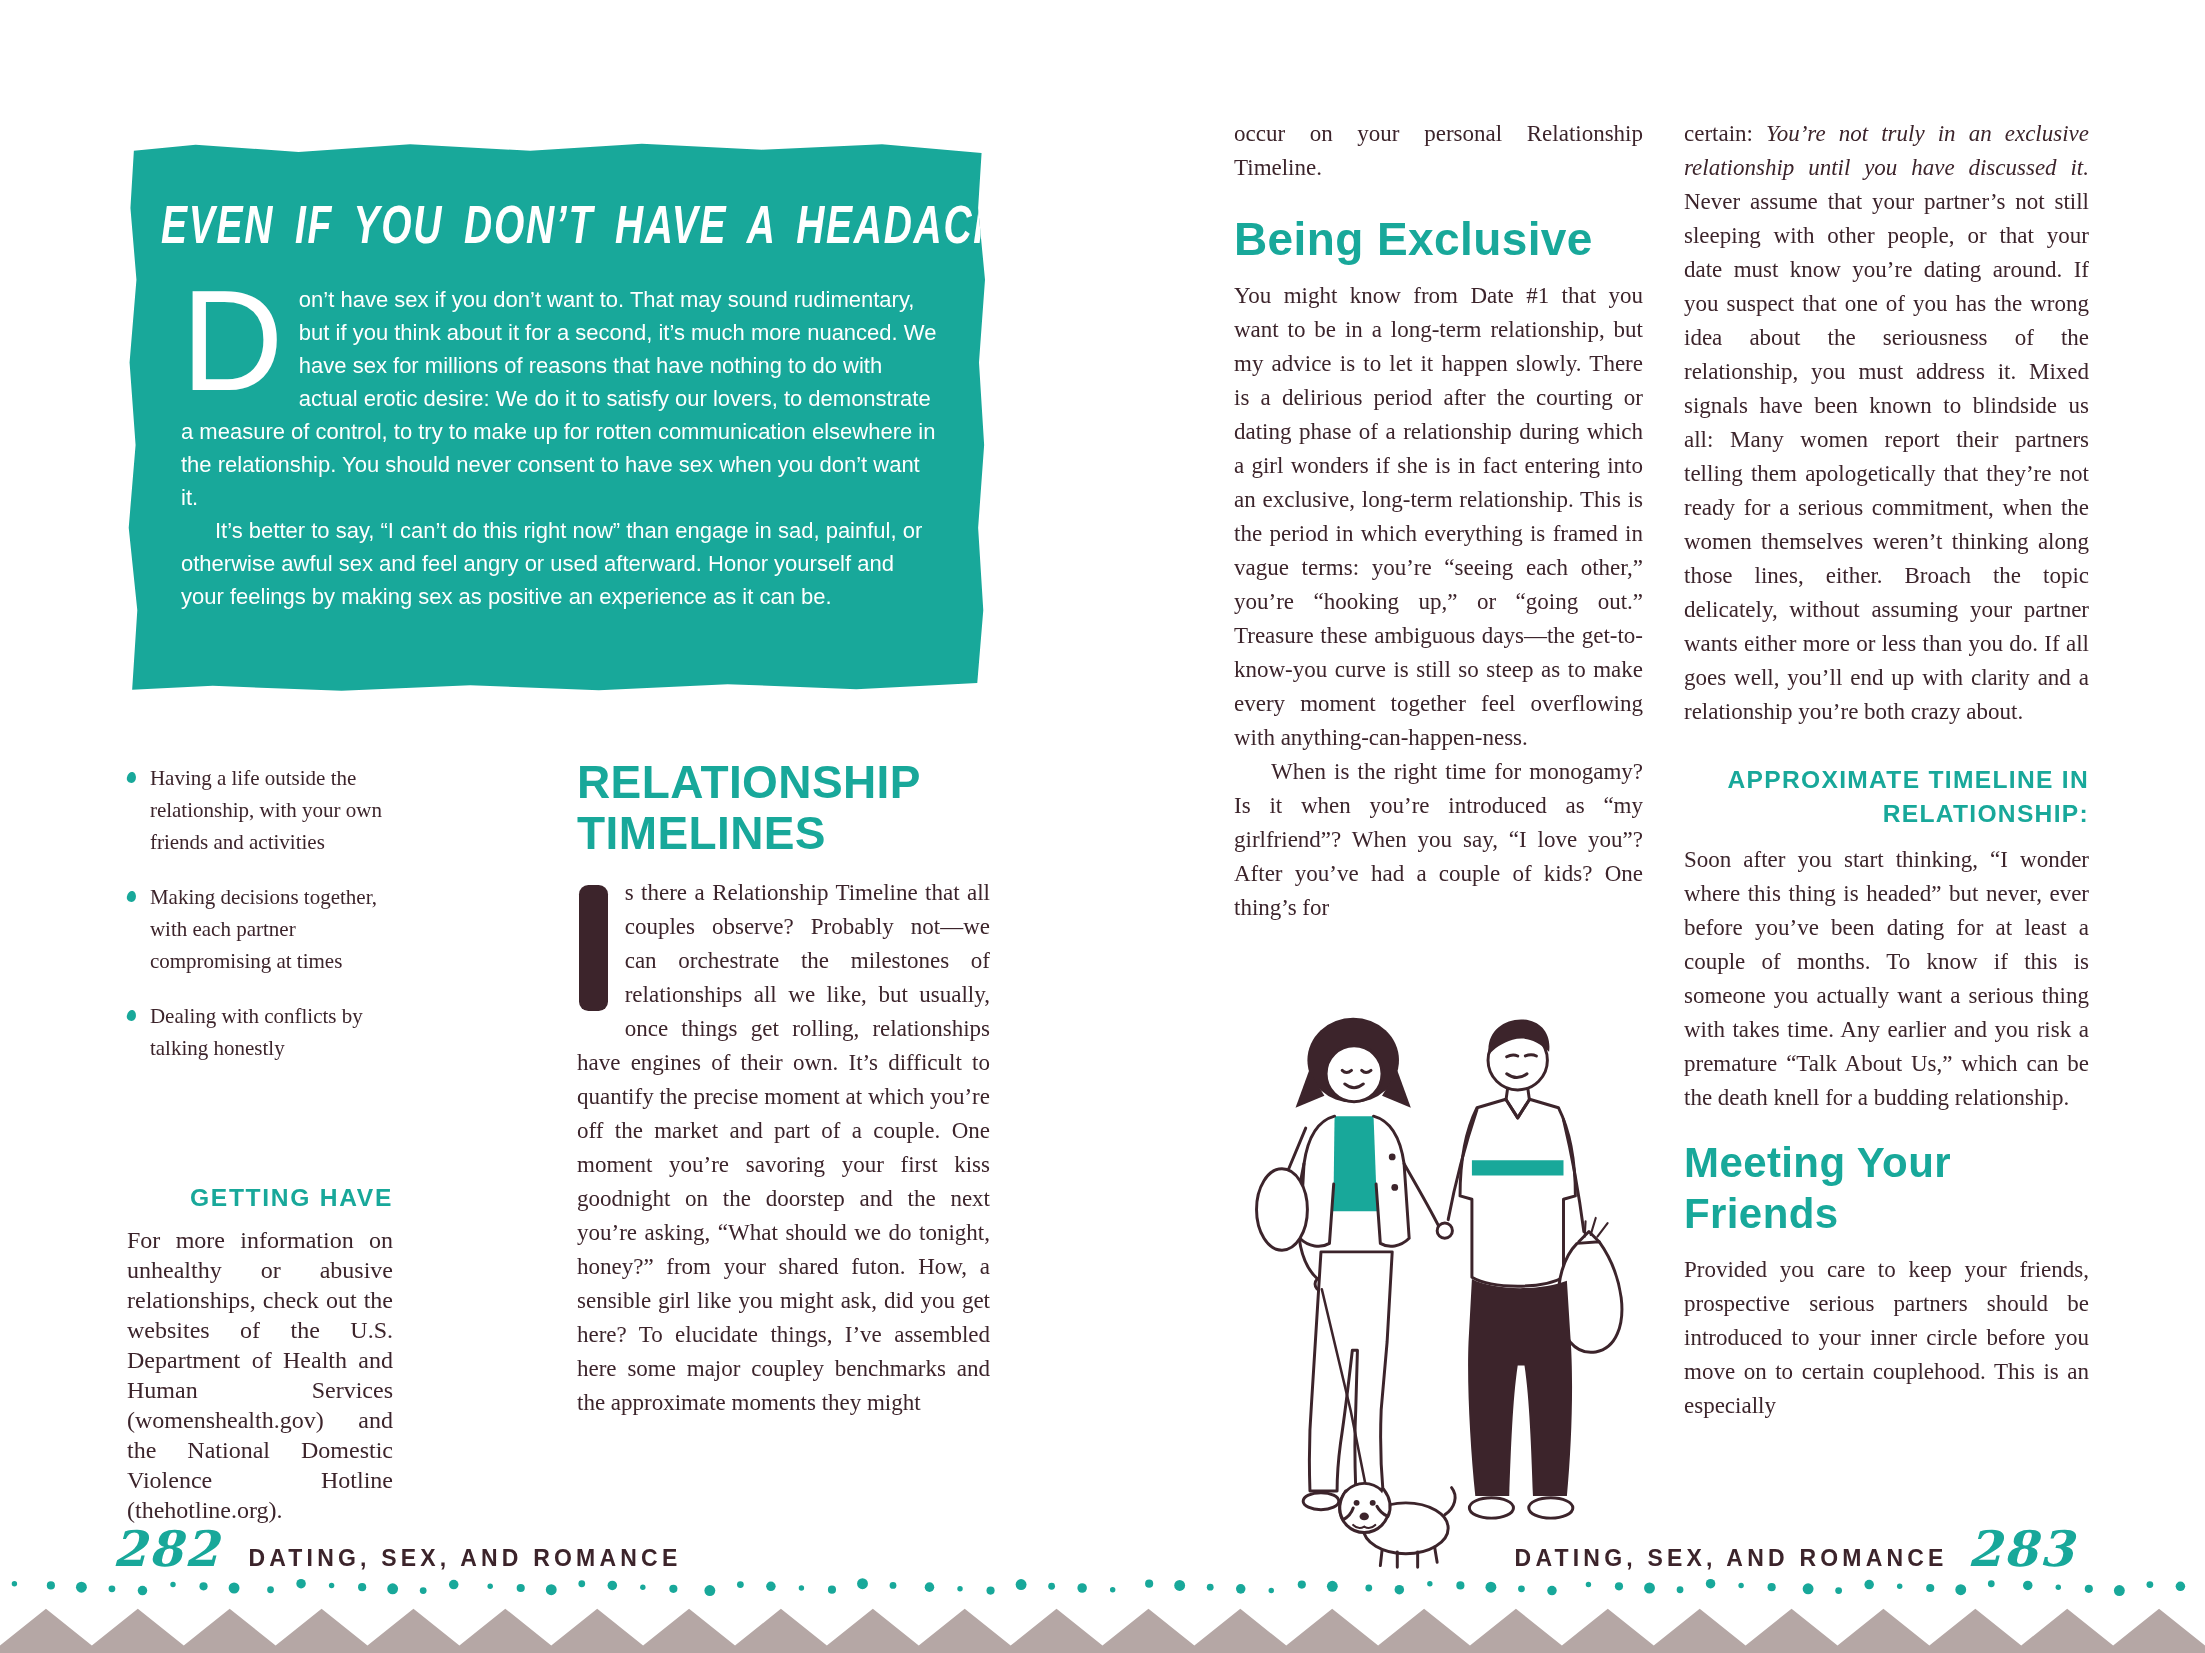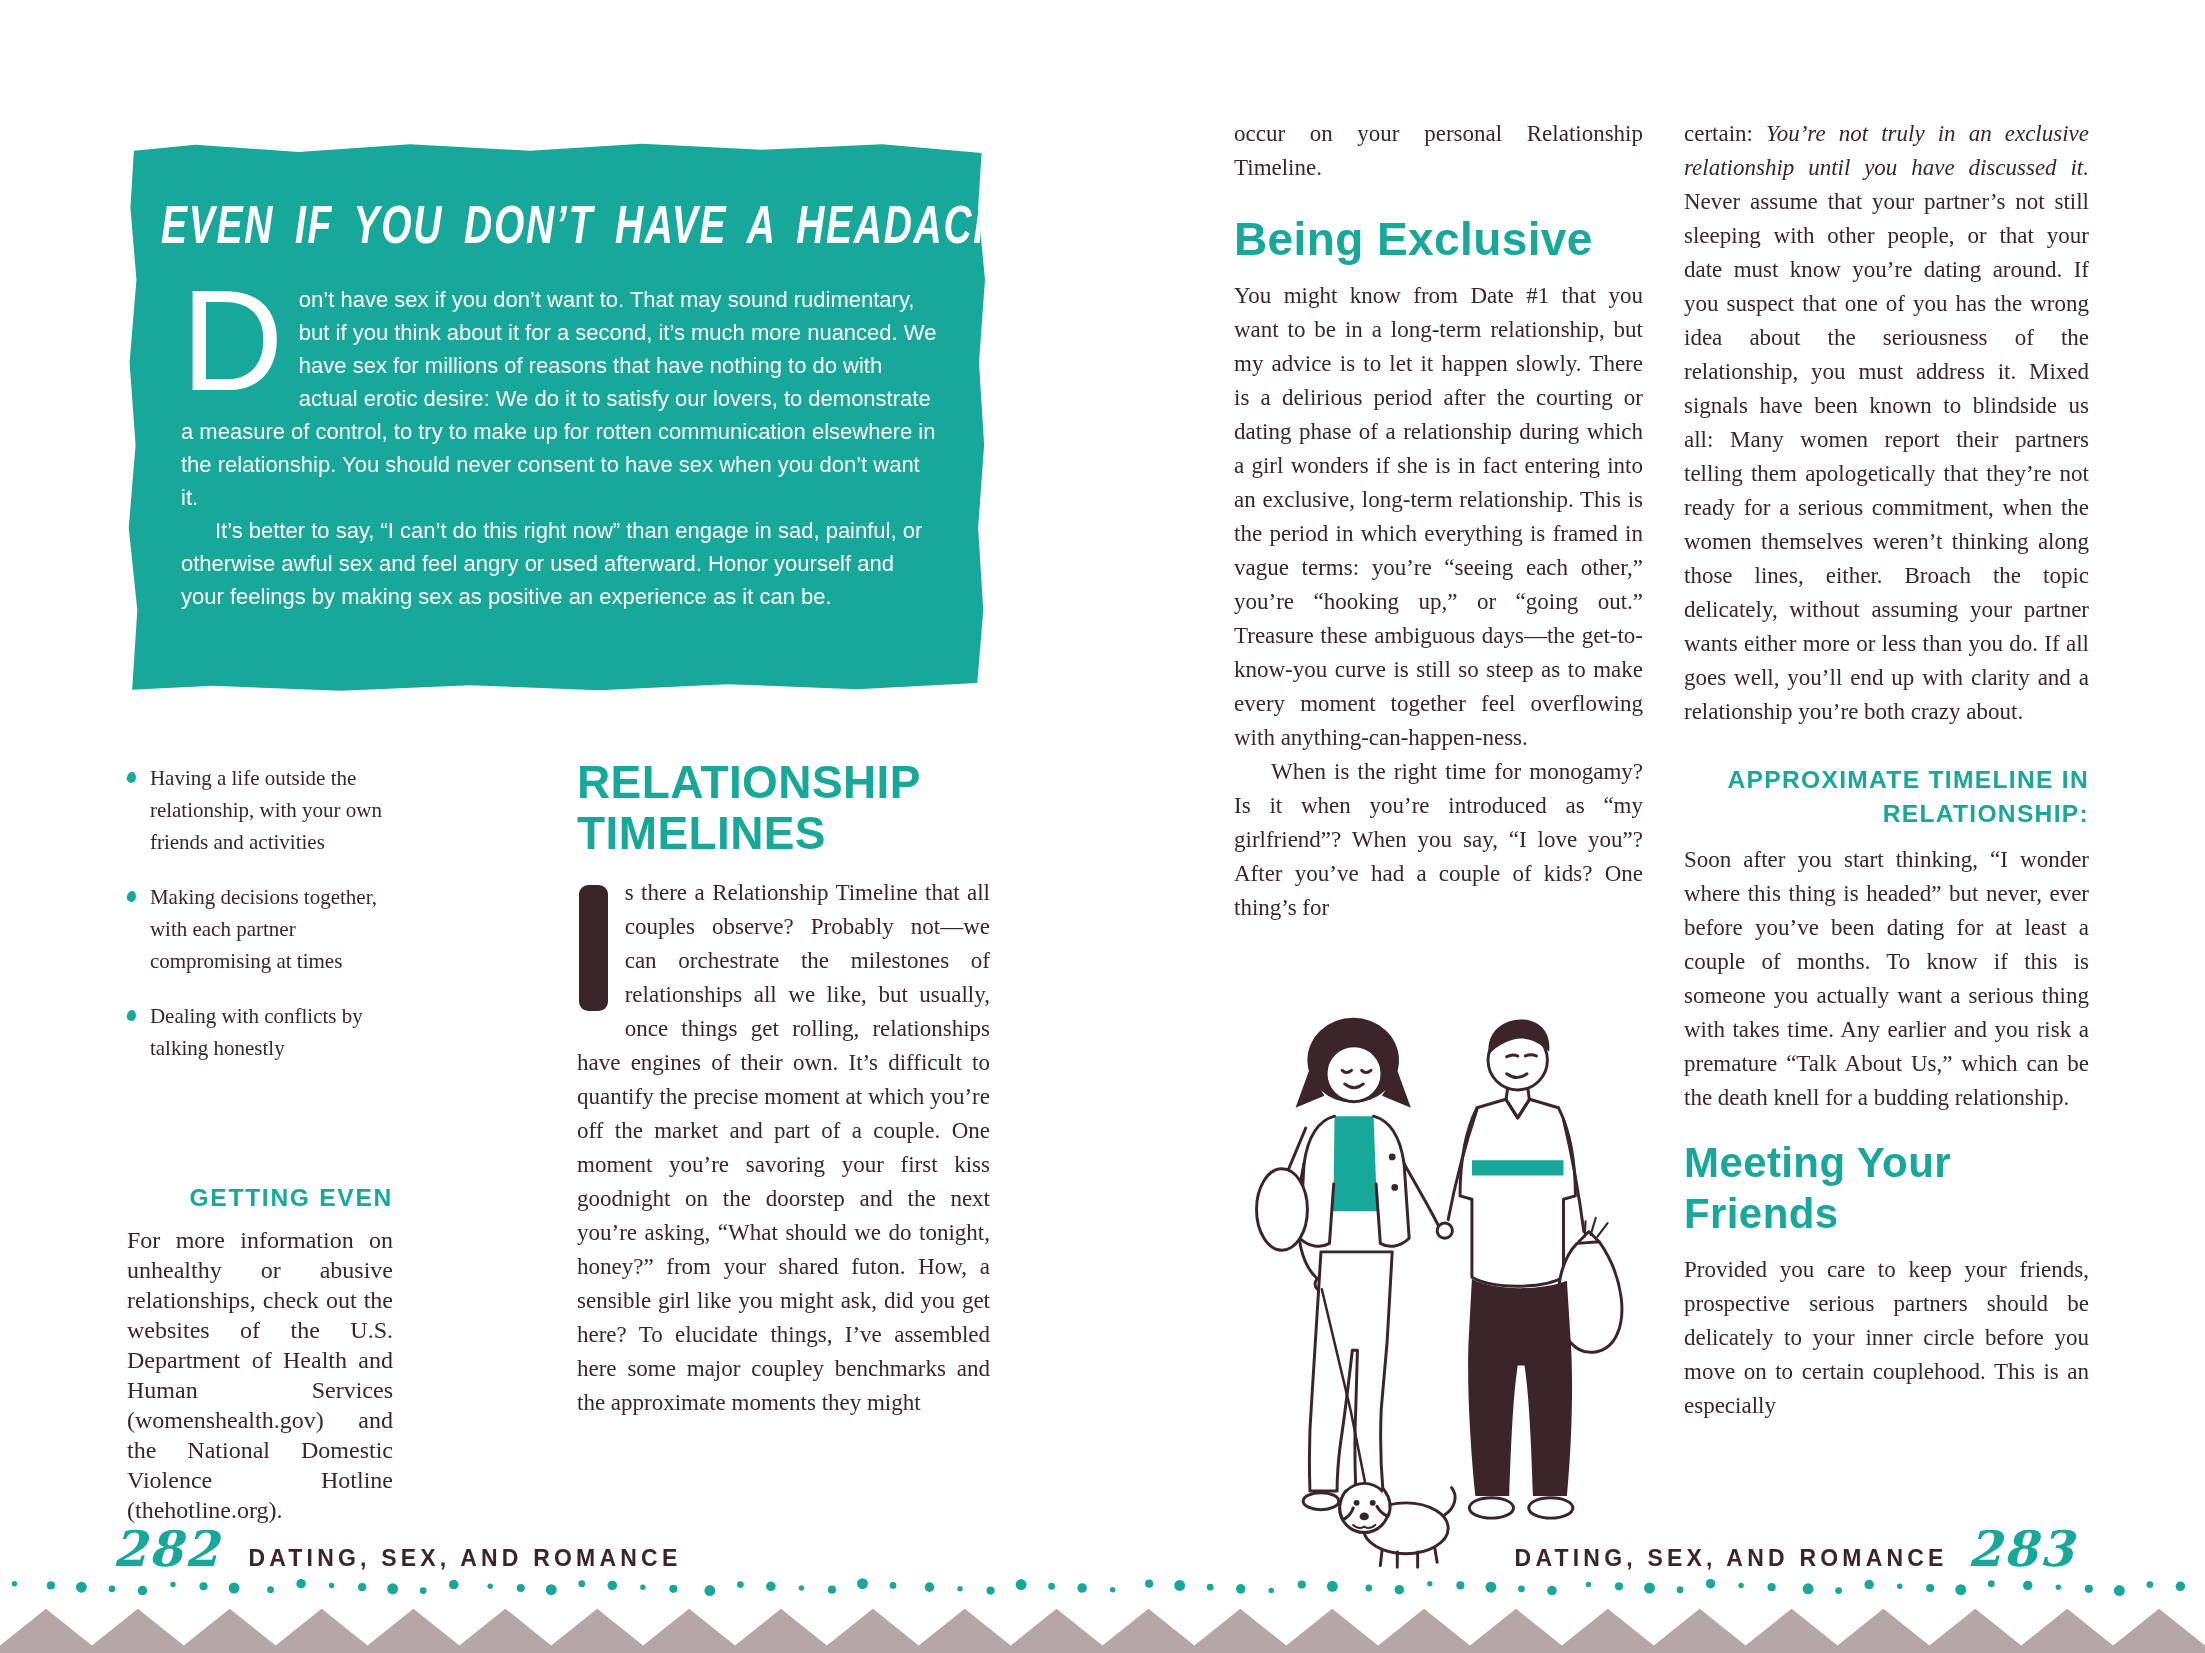--- a/index.html
+++ b/index.html
@@ -108,21 +108,21 @@
         <span class="dot"></span>
         <span class="btext">Making decisions together, with each partner compromising at times</span>
       </li>
     <li class="bullet-item">
         <span class="dot"></span>
         <span class="btext">Dealing with conflicts by talking honestly</span>
       </li>
   </ul>
 
   <div class="getting-help">
-    <h3 class="small-head">GETTING EVEN</h3>
+    <h3 class="small-head">GETTING HAVE</h3>
     <p>For more information on unhealthy or abusive relationships, check out the websites of the U.S. Department of Health and Human Services (womenshealth.gov) and the National Domestic Violence Hotline (thehotline.org).</p>
   </div>
 
   <div class="col col2">
     <h1 class="big-head">RELATIONSHIP TIMELINES</h1>
     <p class="body-p"><span class="dropcap-i">I</span><span>s there a Relationship Timeline that all couples observe? Probably not—we can orchestrate the milestones of relationships all we like, but usually, once things get rolling, relationships have engines of their own. It’s difficult to quantify the precise moment at which you’re off the market and part of a couple. One moment you’re savoring your first kiss goodnight on the doorstep and the next you’re asking, “What should we do tonight, honey?” from your shared futon. How, a sensible girl like you might ask, did you get here? To elucidate things, I’ve assembled here some major coupley benchmarks and the approximate moments they might</span></p>
   </div>
 
   <div class="col col3">
     <p class="body-p carry">occur on your personal Relationship Timeline.</p>
@@ -189,21 +189,21 @@
         </g>
       </g>
     </svg>
   </figure>
 
   <div class="col col4">
     <p class="body-p"><span>certain: </span><em>You’re not truly in an exclusive relationship until you have discussed it.</em><span> Never assume that your partner’s not still sleeping with other people, or that your date must know you’re dating around. If you suspect that one of you has the wrong idea about the seriousness of the relationship, you must address it. Mixed signals have been known to blindside us all: Many women report their partners telling them apologetically that they’re not ready for a serious commitment, when the women themselves weren’t thinking along those lines, either. Broach the topic delicately, without assuming your partner wants either more or less than you do. If all goes well, you’ll end up with clarity and a relationship you’re both crazy about.</span></p>
     <h4 class="small-head">APPROXIMATE TIMELINE IN RELATIONSHIP:</h4>
     <p class="body-p">Soon after you start thinking, “I wonder where this thing is headed” but never, ever before you’ve been dating for at least a couple of months. To know if this is someone you actually want a serious thing with takes time. Any earlier and you risk a premature “Talk About Us,” which can be the death knell for a budding relationship.</p>
     <h1 class="big-head meeting-head">Meeting Your Friends</h1>
-    <p class="body-p">Provided you care to keep your friends, prospective serious partners should be delicately to your inner circle before you move on to certain couplehood. This is an especially</p>
+    <p class="body-p">Provided you care to keep your friends, prospective serious partners should be introduced to your inner circle before you move on to certain couplehood. This is an especially</p>
   </div>
 
   <div class="footer footer-left">
     <span class="page-num">282</span>
     <span class="footer-label">DATING, SEX, AND ROMANCE</span>
   </div>
   <div class="footer footer-right">
     <span class="footer-label">DATING, SEX, AND ROMANCE</span>
     <span class="page-num">283</span>
   </div>

